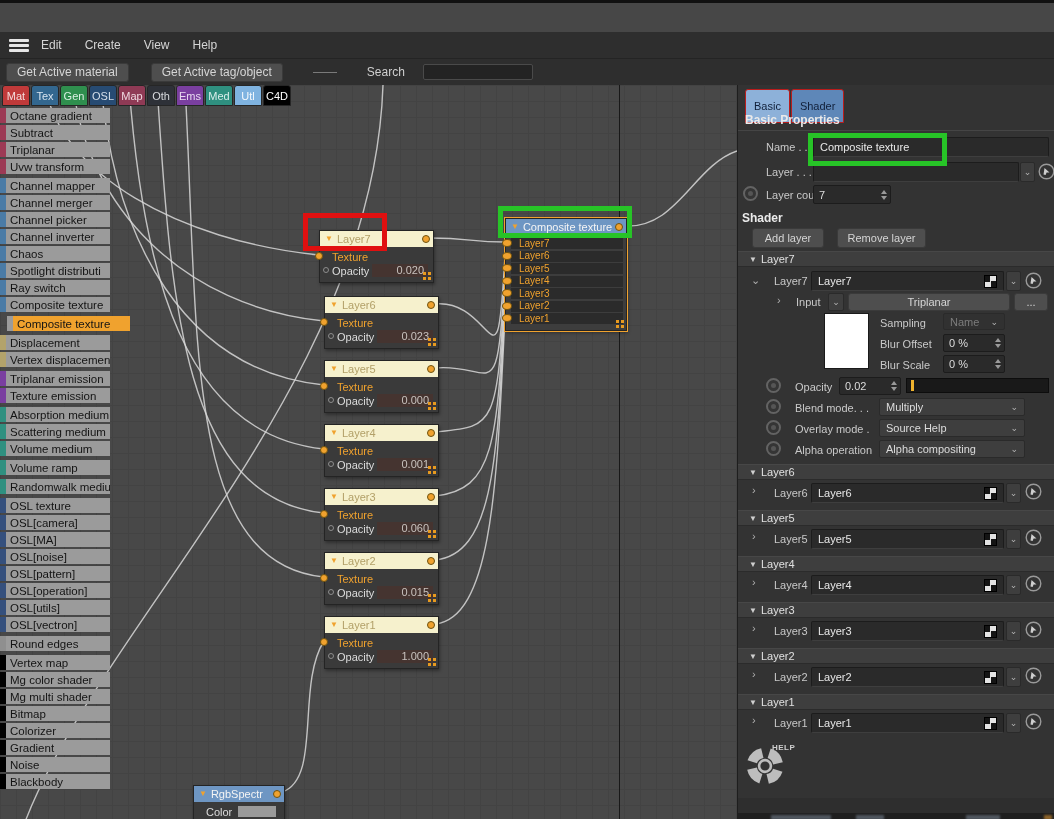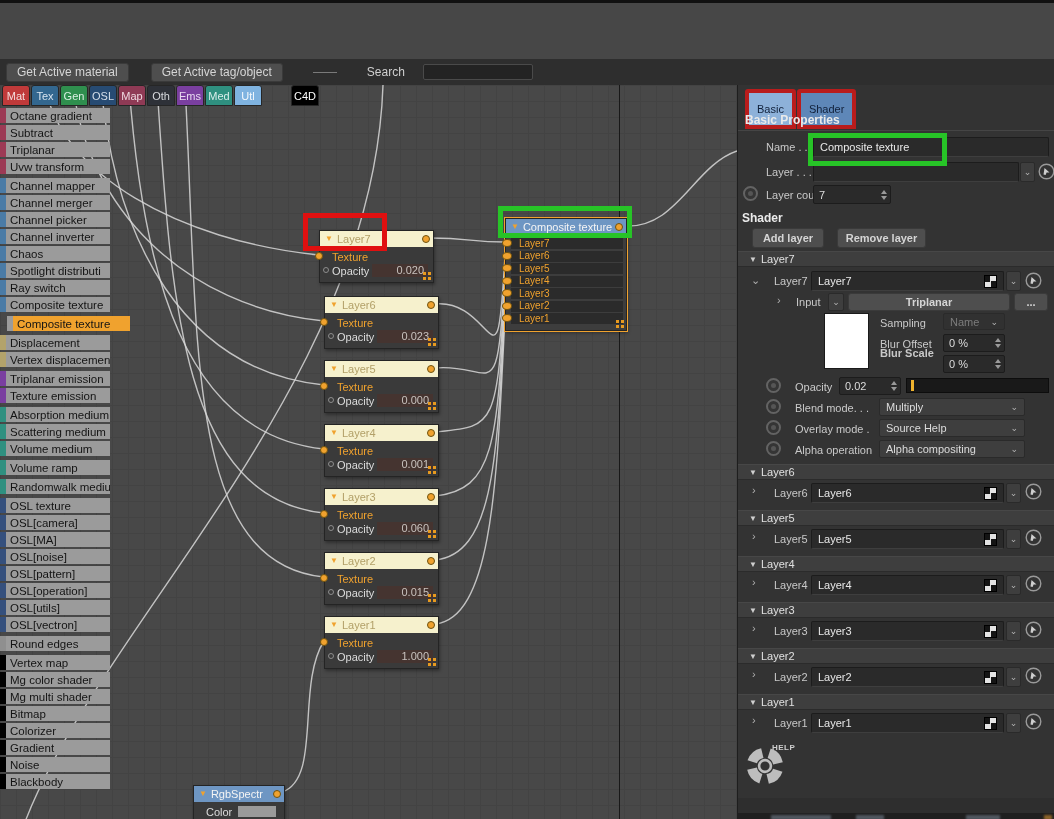--- a/index.html
+++ b/index.html
@@ -76,27 +76,27 @@
   .swatch{margin-left:auto;margin-right:8px;width:38px;height:11px;background:#9a9a9a;}
 
   
   .anno{position:absolute;pointer-events:none;}
   .anno.red{border:5px solid #e01010;}
   .anno.green{border:5px solid #27c427;}
 
   
   #panel{position:absolute;left:737px;top:82px;width:317px;height:737px;background:#333333;border-left:1px solid #1e1e1e;}
   .abs{position:absolute;}
-  .ptab{height:18px;border-radius:3px 3px 0 0;border:4px solid #b91c1c;font-size:11px;color:#11203a;display:inline-flex;align-items:center;padding:16px 8px;}
+  .ptab{height:18px;border-radius:3px 3px 0 0;border:1px solid #b91c1c;font-size:11px;color:#11203a;display:inline-flex;align-items:center;padding:16px 8px;}
   #ptab-basic{background:#8db1d9;}
   #ptab-shader{background:#5e87b8;margin-left:1px;}
   .pheading{font-size:12px;font-weight:bold;color:#eaeaea;}
   .plabel{font-size:11px;color:#c9c9c9;white-space:nowrap;}
   .pfield{background:#2a2a2a;border:1px solid #1c1c1c;border-bottom-color:#3e3e3e;color:#e8e8e8;font-size:11px;display:flex;align-items:center;padding:0 6px;border-radius:2px;}
-  .pbtn{background:#4e4e4e;border:1px solid #3a3a3a;border-radius:3px;color:#d5d5d5;font-size:11px;display:flex;align-items:center;justify-content:center;font-weight:bold;}
+  .pbtn{background:#4e4e4e;border:1px solid #3a3a3a;border-radius:3px;color:#d5d5d5;font-size:11px;display:flex;align-items:center;justify-content:center;}
   .dd{background:#3e3e3e;border:1px solid #2a2a2a;border-radius:2px;color:#dcdcdc;font-size:11px;display:flex;align-items:center;padding:0 6px;}
   .dd .chev{margin-left:auto;color:#b5b5b5;font-size:9px;}
   .dd.disabled{color:#7c7c7c;background:#313131;}
   .spin{background:#2a2a2a;border:1px solid #1c1c1c;border-radius:2px;color:#dcdcdc;font-size:11px;display:flex;align-items:stretch;}
   .spin .v{flex:1;display:flex;align-items:center;padding:0 5px;}
   .spin .arr{width:12px;display:flex;flex-direction:column;align-items:center;justify-content:center;gap:2px;}
   .spin .arr i{display:block;width:0;height:0;border-left:3px solid transparent;border-right:3px solid transparent;}
   .spin .arr i.up{border-bottom:4px solid #9a9a9a;}
   .spin .arr i.dn{border-top:4px solid #9a9a9a;}
   .radio{width:15px;height:15px;border-radius:50%;border:2px solid #636363;background:#353535;display:flex;align-items:center;justify-content:center;}
@@ -115,20 +115,31 @@
   #bottom-strip{position:absolute;left:0;top:713px;width:317px;height:24px;background:#2e2e2e;}
   #bottom-strip .bar{position:absolute;left:0;bottom:0;width:317px;height:9px;background:#1f1f1f;}
   .blur-blob{position:absolute;bottom:2px;height:5px;background:#5d6670;filter:blur(1px);opacity:.8;}
 </style>
 </head>
 <body>
 
 <div id="win">
 
 
+  <div id="menubar">
+    <div id="hamburger">
+        <i></i>
+        <i></i>
+        <i></i>
+      </div>
+    <div class="menu-item">Edit</div>
+    <div class="menu-item">Create</div>
+    <div class="menu-item">View</div>
+    <div class="menu-item">Help</div>
+  </div>
 
   <div id="toolbar">
     <div class="tb-btn">Get Active material</div>
     <div class="tb-btn" id="tb-btn2">Get Active tag/object</div>
     <div id="tb-divider"></div>
     <div id="search-label">Search</div>
     <input id="search-input" value="" style="">
   </div>
 
   <div id="canvas">
@@ -155,21 +166,21 @@
     <div id="cat-tabs">
         <div class="cat-tab" style="background: rgb(192, 58, 58); color: rgb(244, 220, 220);">Mat</div>
         <div class="cat-tab" style="background: rgb(51, 103, 143); color: rgb(217, 229, 240);">Tex</div>
         <div class="cat-tab" style="background: rgb(47, 143, 78); color: rgb(218, 240, 226);">Gen</div>
         <div class="cat-tab" style="background: rgb(39, 75, 115); color: rgb(213, 223, 235);">OSL</div>
         <div class="cat-tab" style="background: rgb(143, 58, 85); color: rgb(239, 217, 224);">Map</div>
         <div class="cat-tab" style="background: rgb(46, 49, 56); color: rgb(216, 218, 222);">Oth</div>
         <div class="cat-tab" style="background: rgb(122, 63, 160); color: rgb(232, 217, 241);">Ems</div>
         <div class="cat-tab" style="background: rgb(47, 144, 128); color: rgb(217, 237, 234);">Med</div>
         <div class="cat-tab" style="background: rgb(127, 179, 224); color: rgb(244, 249, 253);">Utl</div>
-        <div class="cat-tab" style="background: rgb(0, 0, 0); color: rgb(255, 255, 255); margin-left: 28px;">C4D</div>
+        <div class="cat-tab" style="background: rgb(0, 0, 0); color: rgb(255, 255, 255);">C4D</div>
       </div>
     <div id="sidebar">
         <div class="sb-item">
           <span class="sb-strip" style="background: rgb(156, 58, 85);"></span>
           <span class="sb-label">Octane gradient</span>
         </div>
         <div class="sb-item">
           <span class="sb-strip" style="background: rgb(156, 58, 85);"></span>
           <span class="sb-label">Subtract</span>
         </div>
@@ -579,21 +590,21 @@
         <span class="chev">⌄</span>
     </div>
     <div class="abs plabel" style="left:142px;top:253px;">Blur Offset</div>
     <div class="abs spin" style="left:205px;top:249px;width:62px;height:18px;">
       <span class="v">0 %</span>
       <span class="arr">
           <i class="up"></i>
           <i class="dn"></i>
         </span>
     </div>
-    <div class="abs plabel" style="left:142px;top:262px;font-weight:bold;">Blur Scale</div>
+    <div class="abs plabel" style="left:142px;top:274px;">Blur Scale</div>
     <div class="abs spin" style="left:205px;top:270px;width:62px;height:18px;">
       <span class="v">0 %</span>
       <span class="arr">
           <i class="up"></i>
           <i class="dn"></i>
         </span>
     </div>
 
     <div class="abs radio" style="left:28px;top:293px;">
         <i></i>

